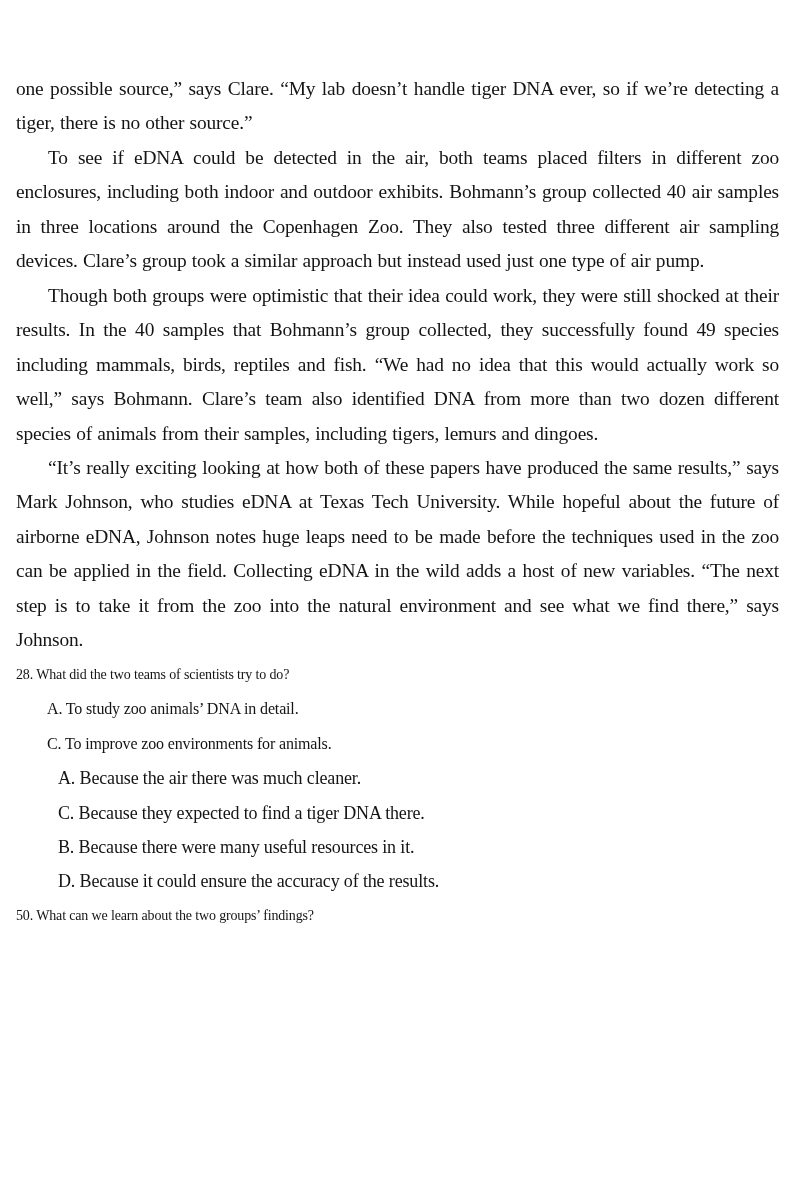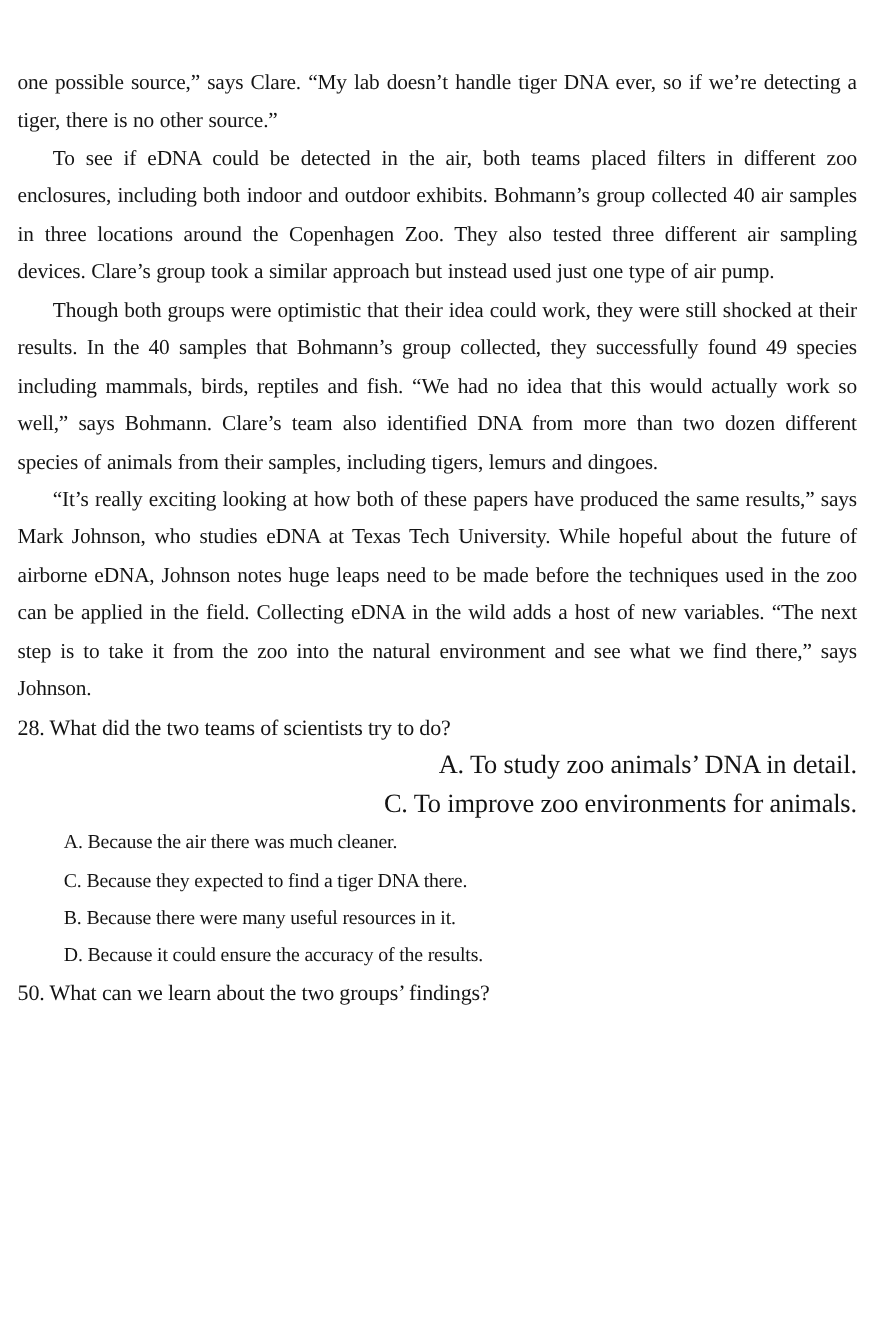--- a/index.html
+++ b/index.html
@@ -11,50 +11,49 @@
       width: 800px;
       height: 1201px;
       position: relative;
       overflow: hidden;
       font-family: "Liberation Serif", "DejaVu Serif", serif;
       color: #141414;
     }
     .page {
       position: absolute;
       left: 16px;
-      top: 59px;
+      top: 72px;
       width: 763px;
     }
     .para {
       margin: 0;
       font-size: 19.4px;
       line-height: 34.45px;
       text-align: justify;
       text-indent: 32px;
       letter-spacing: -0.15px;
       word-spacing: 0.5px;
     }
     .para.first {
       text-indent: 0;
     }
     .question {
       margin: 0;
-      font-size: 20px;
+      font-size: 14px;
       line-height: 34.45px;
       letter-spacing: -0.15px;
       white-space: nowrap;
     }
     .options-28 .option {
       margin: 0;
       padding-left: 31px;
-      font-size: 24px;
+      font-size: 16px;
       line-height: 34.45px;
       letter-spacing: -0.15px;
       white-space: nowrap;
-      text-align: right;
     }
     .options-29 .option {
       margin: 0;
       padding-left: 42px;
       font-size: 18px;
       line-height: 34.45px;
       letter-spacing: -0.15px;
       white-space: nowrap;
     }
     .qnum { }

